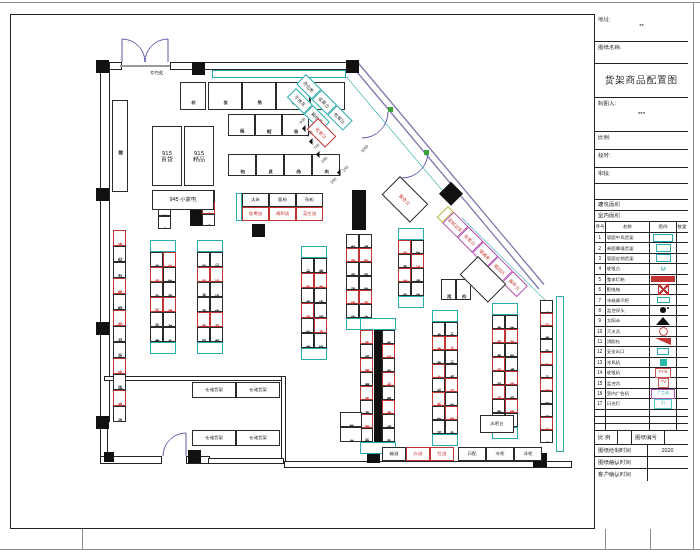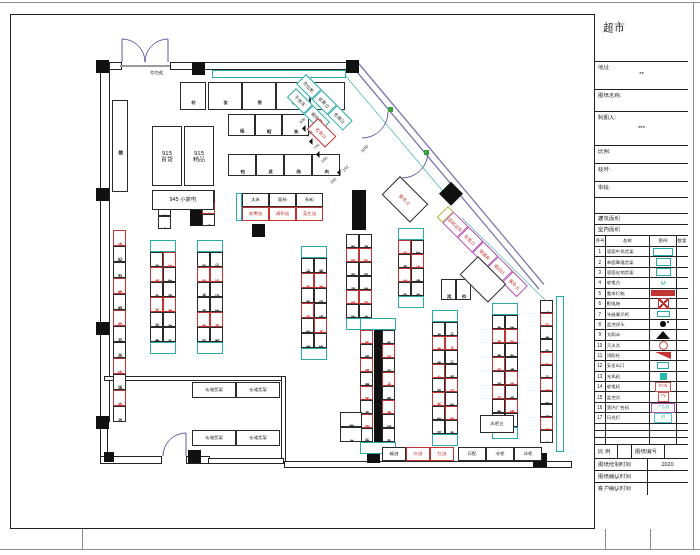--- a/index.html
+++ b/index.html
@@ -337,29 +337,29 @@
       <div class="dim" style="left: 360px; top: 146px;">1060</div>
       <div class="dim" style="left: 330px; top: 178px;">380</div>
       <div class="arrow" style="left: 303px; top: 126px;"></div>
       <div class="arrow" style="left: 310px; top: 139px;"></div>
       <div class="arrow" style="left: 317px; top: 152px;"></div>
       <div class="arrow" style="left: 338px; top: 170px;"></div>
       <div class="ptext" style="left: 150px; top: 70px;">存包处</div>
     </div>
 
   <div id="titleblock">
-    <div class="row" style="height:48px;">
-      <div class="tb-store">超市</div>
-    </div>
     <div class="row" style="height:28px;">
       <span class="tb-lab">地址:</span>
       <span class="tb-val">**</span>
     </div>
     <div class="row" style="height:22px;">
       <span class="tb-lab">图纸名称:</span>
+    </div>
+    <div class="row" style="height:34px;">
+      <div class="tb-title">货架商品配置图</div>
     </div>
     <div class="row" style="height:34px;">
       <span class="tb-lab">制图人:</span>
       <span class="tb-val" style="margin-top:4px;">***</span>
     </div>
     <div class="row" style="height:18px;">
       <span class="tb-lab">比例:</span>
     </div>
     <div class="row" style="height:18px;">
       <span class="tb-lab">校对:</span>

